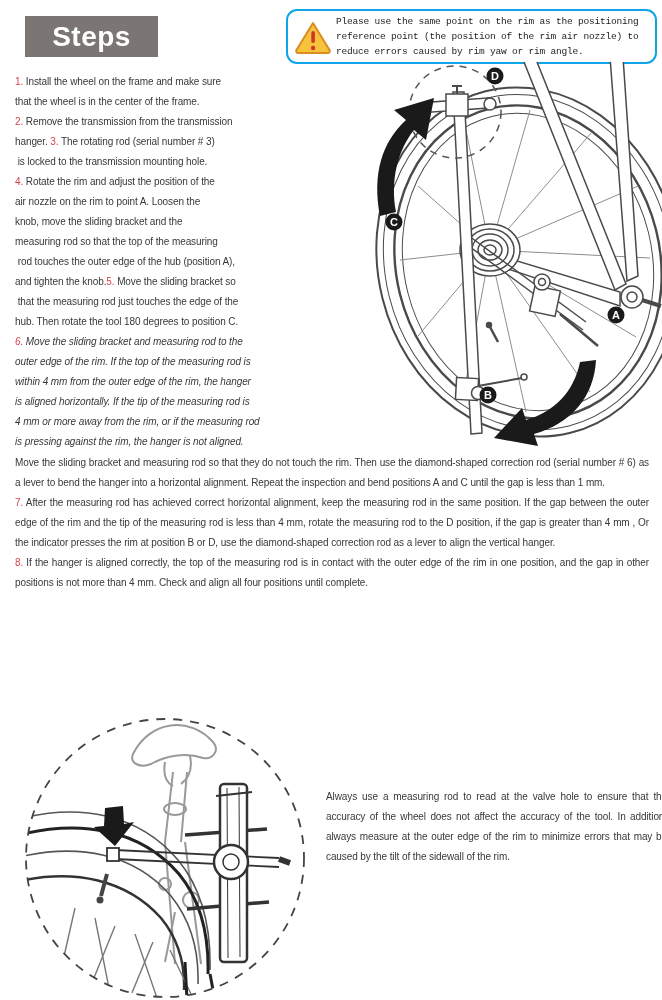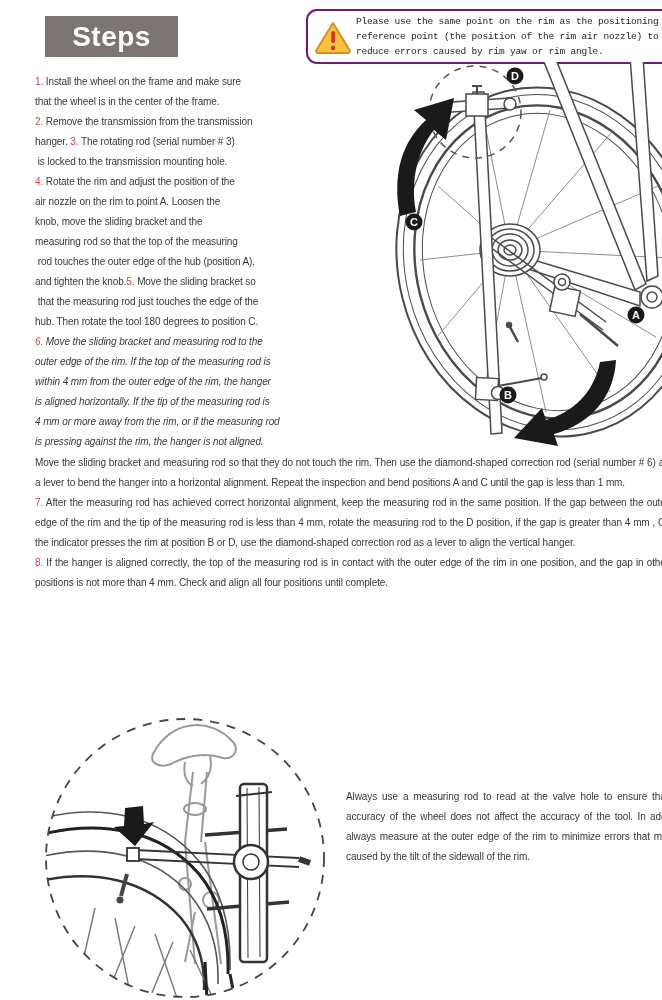--- a/index.html
+++ b/index.html
@@ -1,23 +1,23 @@
 <!DOCTYPE html>
 <html><head>
 <meta charset="utf-8">
 <style>
   html,body{margin:0;padding:0;}
   body{width:662px;height:1000px;background:#ffffff;position:relative;overflow:hidden;
        font-family:"Liberation Sans",sans-serif;color:#383838;}
-  .abs{position:absolute;margin-left:20px;}
+  .abs{position:absolute;}
   
   .steps-badge{left:25px;top:16px;width:133px;height:41px;background:#7b7573;color:#fff;
       font-weight:bold;font-size:28px;line-height:41px;text-align:center;letter-spacing:0.5px;}
   
-  .warn-box{left:286px;top:9px;width:371px;height:55px;border:2px solid #701a75;border-radius:11px;
+  .warn-box{left:286px;top:9px;width:371px;height:55px;border:2px solid #0ea5e9;border-radius:11px;
       box-sizing:border-box;display:flex;align-items:center;gap:5px;padding:2px 4px 2px 7px;background:#fff;}
   .warn-text{font-family:"Liberation Mono",monospace;font-size:9.5px;line-height:15px;
       letter-spacing:-0.2px;color:#1d1d1d;white-space:pre-line;}
   
   .step-text{font-size:10px;line-height:20px;letter-spacing:-0.1px;color:#383838;}
   .pre{white-space:pre-wrap;}
   .num{color:#d6444b;}
   #block1{left:15px;top:72px;width:410px;}
   #block2{left:15px;top:332px;width:456px;font-style:italic;}
   #lower-text{left:15px;top:453px;width:634px;text-align:justify;}

